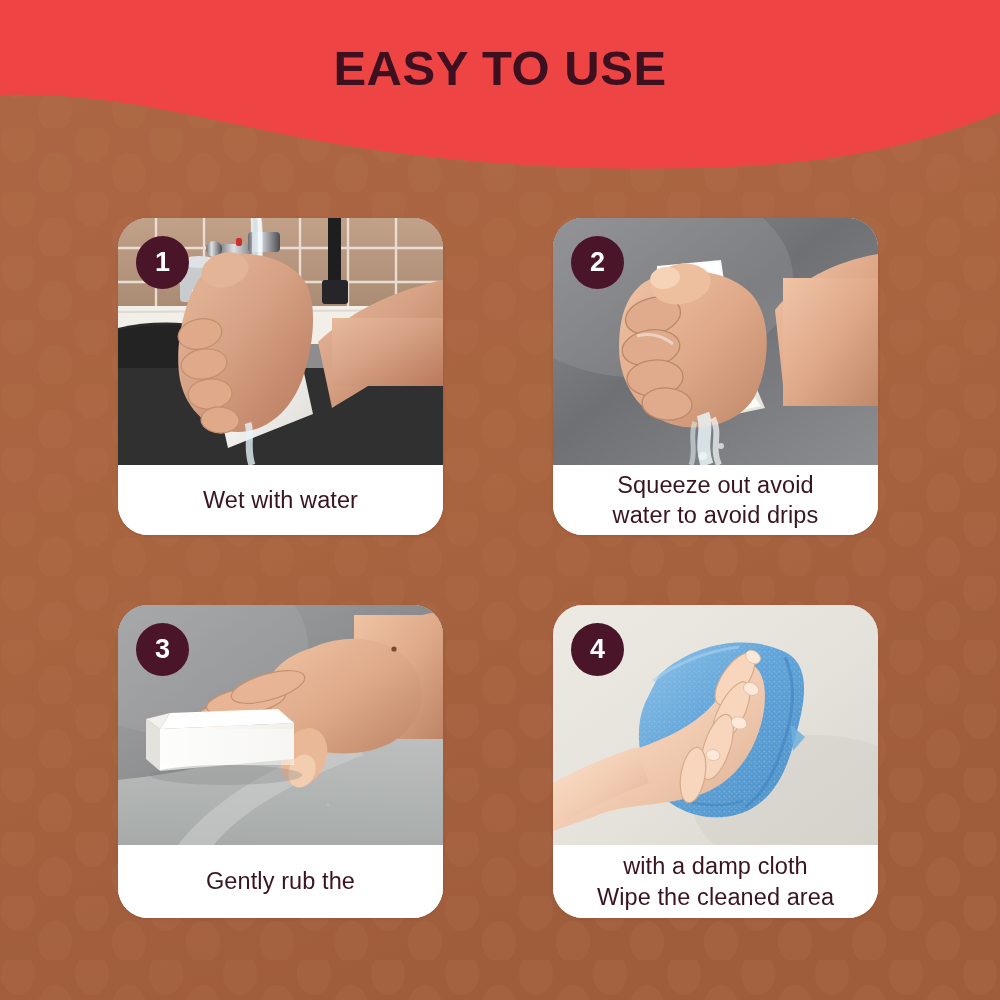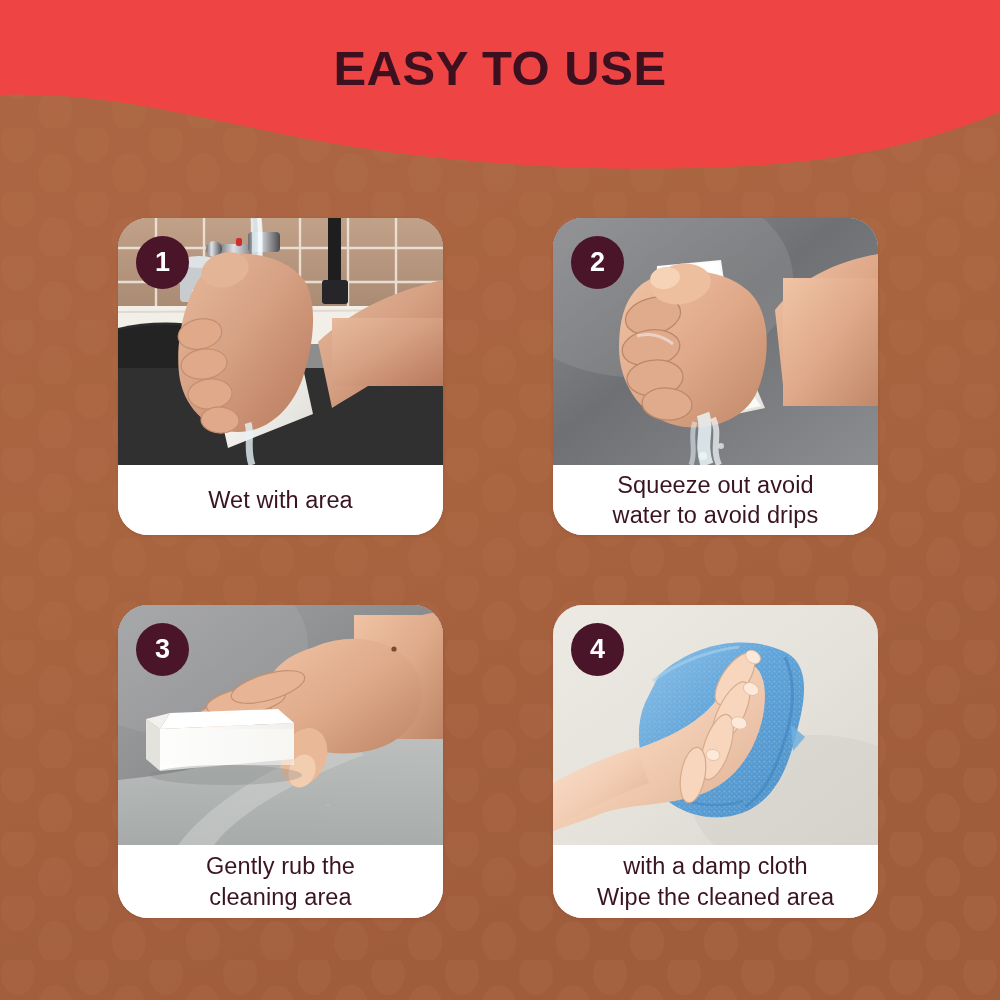--- a/index.html
+++ b/index.html
@@ -242,21 +242,21 @@
         </g>
 
         <path d="M130,205 C134,218 128,230 134,247" stroke="#e6f2f7" stroke-width="7" fill="none" opacity="0.8"></path>
       </svg>
       <div class="badge">
         <span class="badge-num">1</span>
       </div>
     </div>
     <div class="caption">
       <div class="caption-text">
-        <div>Wet with area</div>
+        <div>Wet with water</div>
       </div>
     </div>
   </div>
 
   <div class="card card-r1 card-c2">
     <div class="photo">
       <svg class="photo-svg" viewBox="0 0 325 247" preserveAspectRatio="none" xmlns="http://www.w3.org/2000/svg">
         <defs>
           <linearGradient id="grayBg2" x1="0" y1="0" x2="1" y2="1">
             <stop offset="0%" stop-color="#8f9093"></stop>
@@ -370,21 +370,20 @@
         <circle cx="276" cy="44" r="2.6" fill="#7b4a33"></circle>
         <circle cx="210" cy="200" r="1.6" fill="#b9bcba" opacity="0.8"></circle>
       </svg>
       <div class="badge">
         <span class="badge-num">3</span>
       </div>
     </div>
     <div class="caption">
       <div class="caption-text">
         <div>Gently rub the</div>
-        <div>cleaning area</div>
       </div>
     </div>
   </div>
 
   <div class="card card-r2 card-c2">
     <div class="photo">
       <svg class="photo-svg" viewBox="0 0 325 240" preserveAspectRatio="none" xmlns="http://www.w3.org/2000/svg">
         <defs>
           <linearGradient id="wallBg4" x1="0" y1="0" x2="1" y2="1">
             <stop offset="0%" stop-color="#eceae3"></stop>

